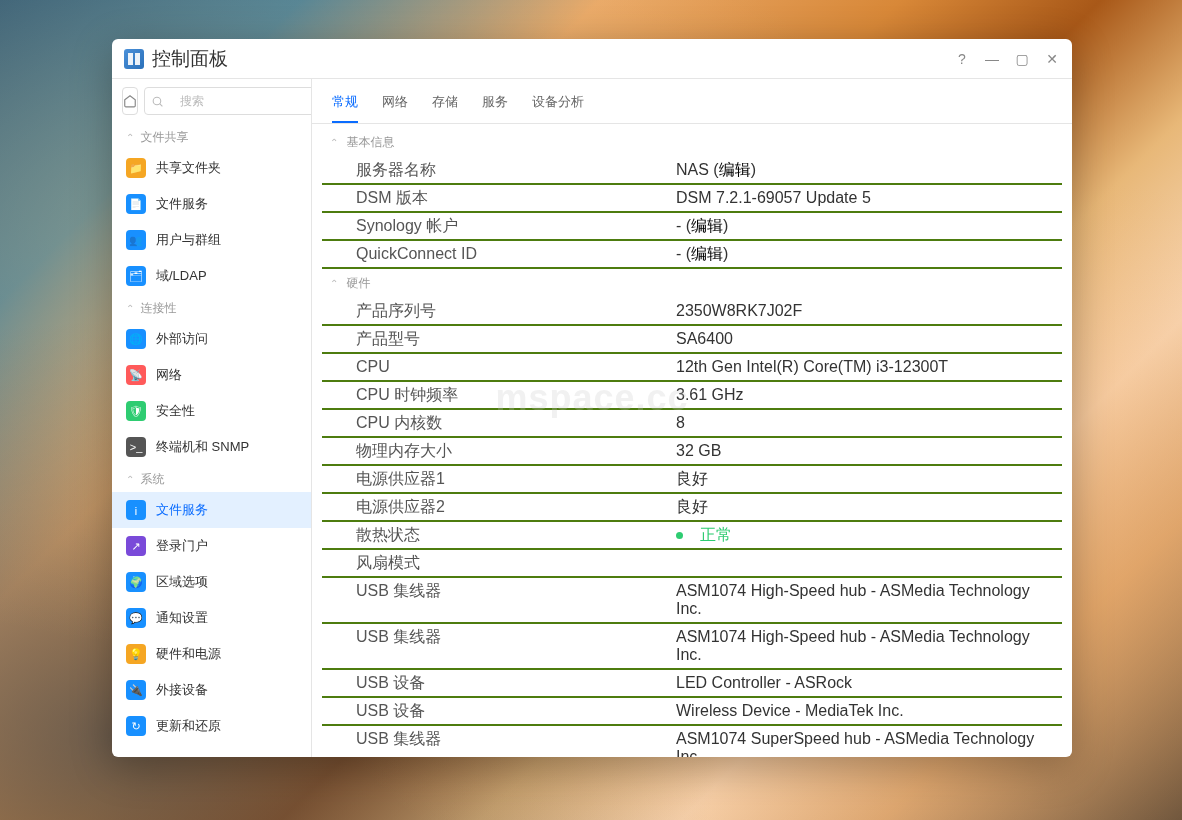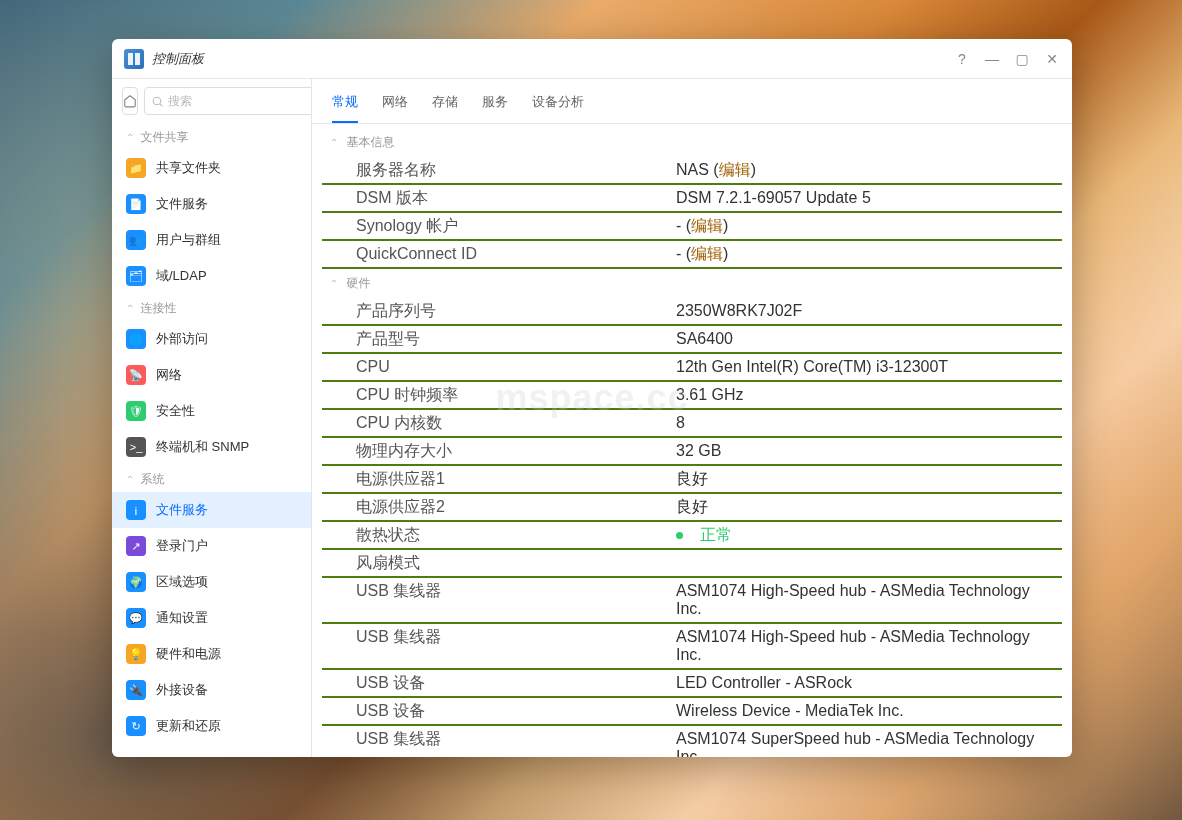--- a/index.html
+++ b/index.html
@@ -3,28 +3,28 @@
 <meta charset="utf-8">
 <style>
 * { margin:0; padding:0; box-sizing:border-box; font-family:-apple-system,BlinkMacSystemFont,"Segoe UI","Microsoft YaHei",sans-serif; }
 body { width:1182px; height:820px; overflow:hidden; position:relative; }
 .wallpaper { position:absolute; inset:0; background:linear-gradient(135deg,#2a5a7a 0%,#3a7a9a 15%,#e8a868 30%,#d88838 45%,#a85818 55%,#e8b878 65%,#f8d8b8 75%,#d8a878 85%,#5a4a3a 100%); }
 .wallpaper::before { content:""; position:absolute; inset:0; background:radial-gradient(ellipse at 20% 30%,rgba(255,200,120,.4),transparent 50%),radial-gradient(ellipse at 80% 70%,rgba(240,160,80,.5),transparent 50%),radial-gradient(ellipse at 10% 90%,rgba(60,70,80,.7),transparent 40%); }
 .window { position:absolute; left:112px; top:39px; width:960px; height:718px; background:#fff; border-radius:6px; box-shadow:0 10px 40px rgba(0,0,0,.3); display:flex; flex-direction:column; overflow:hidden; }
 .titlebar { height:40px; display:flex; align-items:center; padding:0 12px; border-bottom:1px solid #e5e5e5; }
 .titlebar-icon { width:20px; height:20px; background:linear-gradient(135deg,#4a90d9,#2a70b9); border-radius:3px; margin-right:8px; position:relative; }
 .titlebar-icon::after { content:""; position:absolute; left:4px; top:4px; width:5px; height:12px; background:#fff; box-shadow:7px 0 0 #fff; opacity:.9; }
-.titlebar-title { font-size:13px; color:#333; flex:1;font-style:italic; }
+.titlebar-title { font-size:19px; color:#333; flex:1; }
 .titlebar-btns { display:flex; gap:14px; }
 .titlebar-btn { width:16px; height:16px; display:flex; align-items:center; justify-content:center; color:#888; cursor:pointer; font-size:14px; }
 .body { flex:1; display:flex; overflow:hidden; }
 .sidebar { width:200px; border-right:1px solid #e5e5e5; display:flex; flex-direction:column; overflow:hidden; }
 .search-row { display:flex; gap:6px; padding:8px 10px; }
 .home-btn { width:28px; height:28px; border:1px solid #ddd; border-radius:4px; display:flex; align-items:center; justify-content:center; color:#888; cursor:pointer; }
-.search-box { flex:1; height:28px; border:1px solid #ddd; border-radius:4px; display:flex; align-items:center; padding:0 6px; gap:4px; }
+.search-box { flex:1; height:28px; border:1px solid #ddd; border-radius:4px; display:flex; align-items:center; padding:0 6px; gap:16px; }
 .search-box input { border:none; outline:none; flex:1; font-size:12px; color:#333; background:transparent; }
 .search-box input::placeholder { color:#bbb; }
 .sidebar-scroll { flex:1; overflow-y:auto; padding-bottom:10px; position:relative; }
 .sidebar-scroll::-webkit-scrollbar { width:6px; }
 .sidebar-scroll::-webkit-scrollbar-thumb { background:#ccc; border-radius:3px; }
 .section-hdr { display:flex; align-items:center; gap:6px; padding:6px 14px 4px; font-size:12px; color:#999; cursor:pointer; }
 .section-hdr .chev { font-size:10px; color:#bbb; }
 .nav-item { display:flex; align-items:center; gap:10px; padding:8px 14px; font-size:13px; color:#333; cursor:pointer; }
 .nav-item.active { background:#e3f0ff; color:#0a6cff; }
 .nav-icon { width:20px; height:20px; border-radius:4px; display:flex; align-items:center; justify-content:center; font-size:11px; color:#fff; flex-shrink:0; }
@@ -33,21 +33,21 @@
 .tab { font-size:13px; color:#666; padding:4px 0 10px; cursor:pointer; border-bottom:2px solid transparent; }
 .tab.active { color:#0a6cff; border-bottom-color:#0a6cff; }
 .info-scroll { flex:1; overflow-y:auto; padding:4px 10px 10px; }
 .info-scroll::-webkit-scrollbar { width:6px; }
 .info-scroll::-webkit-scrollbar-thumb { background:#ccc; border-radius:3px; }
 .group-hdr { display:flex; align-items:center; gap:8px; padding:6px 8px; font-size:12px; color:#999; cursor:pointer; }
 .group-hdr .chev { font-size:10px; color:#bbb; }
 .row { display:flex; padding:4px 8px 4px 34px; font-size:16px; color:#333; line-height:18px; border-bottom:2px solid #4d7c0f; }
 .row-label { width:320px; color:#555; }
 .row-value { flex:1; color:#333; }
-.row-value .link { color:#a16207; cursor:pointer;font-family:Liberation Serif, serif; }
+.row-value .link { color:#000000; cursor:pointer;font-family:Liberation Serif, serif; }
 .status-dot { display:inline-block; width:7px; height:7px; border-radius:50%; background:#2ecc71; margin-right:5px; vertical-align:middle; }
 .status-good { color:#2ecc71;margin-left:12px; }
 .watermark { position:absolute; left:50%; top:50%; transform:translate(-50%,-50%); font-size:36px; font-weight:600; color:rgba(200,200,200,.25); pointer-events:none; letter-spacing:1px; }
 </style>
 </head>
 <body>
 
 <div class="wallpaper"></div>
 
 <div class="window">

